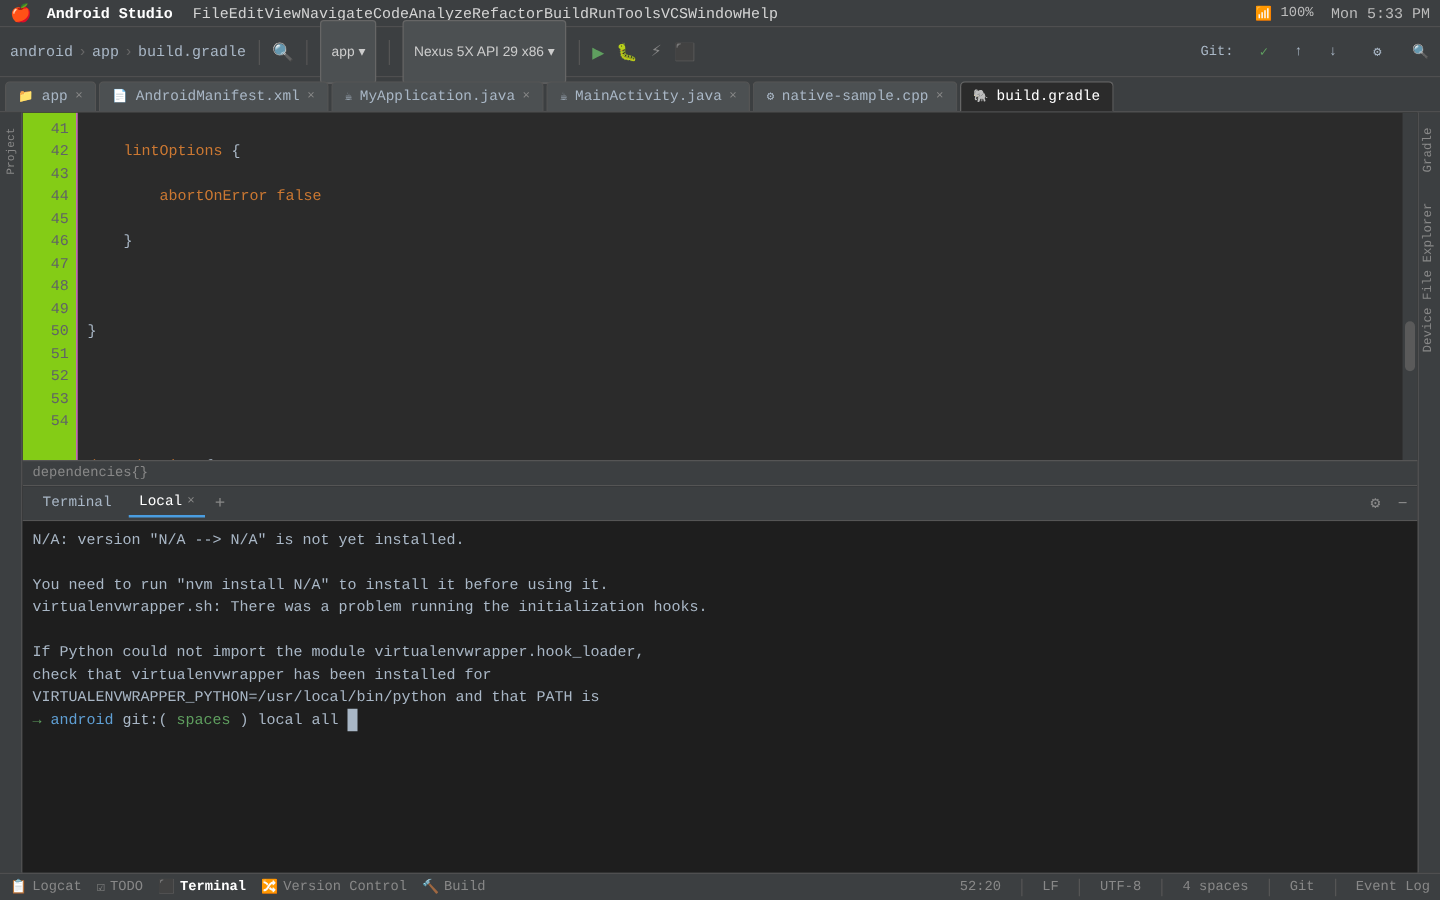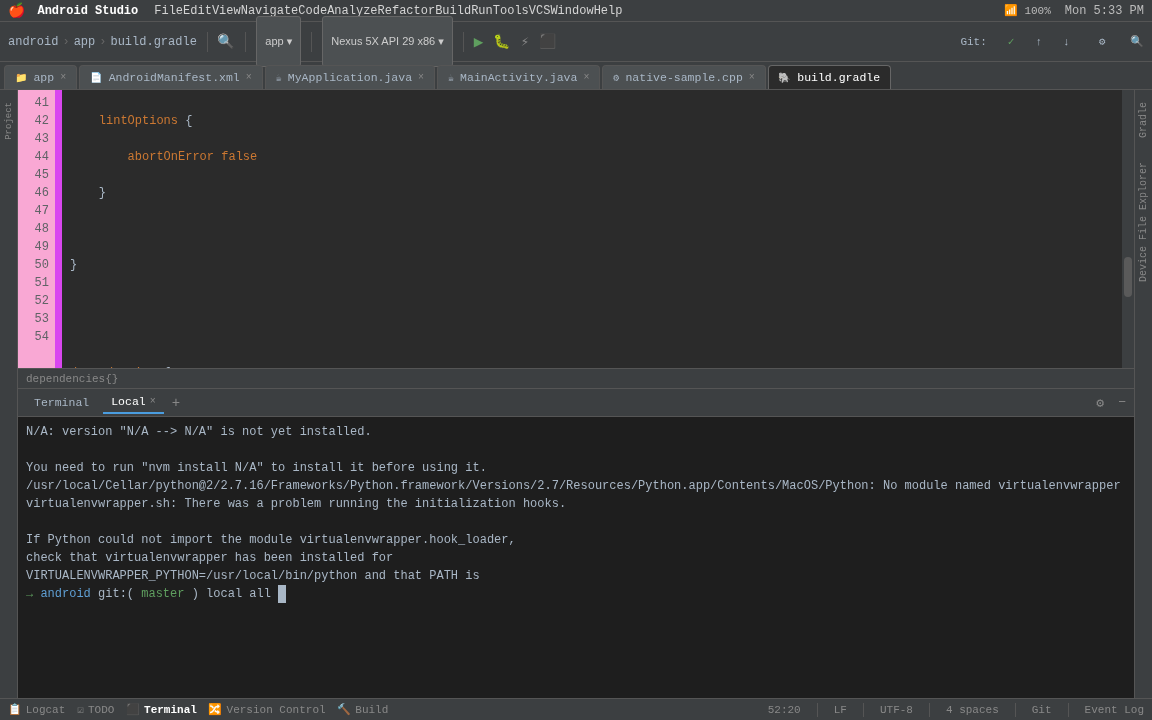--- a/index.html
+++ b/index.html
@@ -169,27 +169,27 @@
     
     #code-editor {
       flex: 1;
       background: #2b2b2b;
       overflow: hidden;
       position: relative;
       display: flex;
     }
     #line-numbers {
       width: 44px;
-      background: #f9a8d4;
+      background: #84cc16;
       color: #606366;
       font-size: 12px;
       line-height: 18px;
       text-align: right;
       padding: 4px 6px 4px 0;
-      border-right: 7px solid #d946ef;
+      border-right: 1px solid #d946ef;
       user-select: none;
       overflow: hidden;
     }
     #code-content {
       flex: 1;
       padding: 4px 8px;
       font-size: 12px;
       line-height: 18px;
       overflow: hidden;
       white-space: pre;
@@ -496,32 +496,31 @@
           <span class="tab-close-sm">×</span>
         </div>
         <span class="term-plus">+</span>
         <span class="term-settings">⚙</span>
         <span class="term-minimize">−</span>
       </div>
       <div id="terminal-content">
         <div style="color:#a9b7c6;">N/A: version "N/A --&gt; N/A" is not yet installed.</div>
         <div>&nbsp;</div>
         <div style="color:#a9b7c6;">You need to run "nvm install N/A" to install it before using it.</div>
-        <div style="color:#a9b7c6;">/usr/local/Cellar/python@2/2.7.16/Frameworks/Python.framework/Versions/2.7/Resources/Python.app/Contents/MacOS/Python: No module named virtualenvwrapper</div>
         <div style="color:#a9b7c6;">virtualenvwrapper.sh: There was a problem running the initialization hooks.</div>
         <div>&nbsp;</div>
         <div style="color:#a9b7c6;">If Python could not import the module virtualenvwrapper.hook_loader,</div>
         <div style="color:#a9b7c6;">check that virtualenvwrapper has been installed for</div>
         <div style="color:#a9b7c6;">VIRTUALENVWRAPPER_PYTHON=/usr/local/bin/python and that PATH is</div>
         <div>
           <span class="term-arrow">→  </span>
           <span class="term-blue">android</span>
           <span style="color:#a9b7c6;"> </span>
           <span style="color:#a9b7c6;">git:(</span>
-          <span class="term-green">master</span>
+          <span class="term-green">spaces</span>
           <span style="color:#a9b7c6;">)</span>
           <span style="color:#a9b7c6;"> local all</span>
           <span style="background:#a9b7c6; color:#1e1e1e; width:8px; display:inline-block;">&nbsp;</span>
         </div>
       </div>
     </div>
   </div>
 
   <div id="side-labels">
     <span class="side-label-item">Gradle</span>

